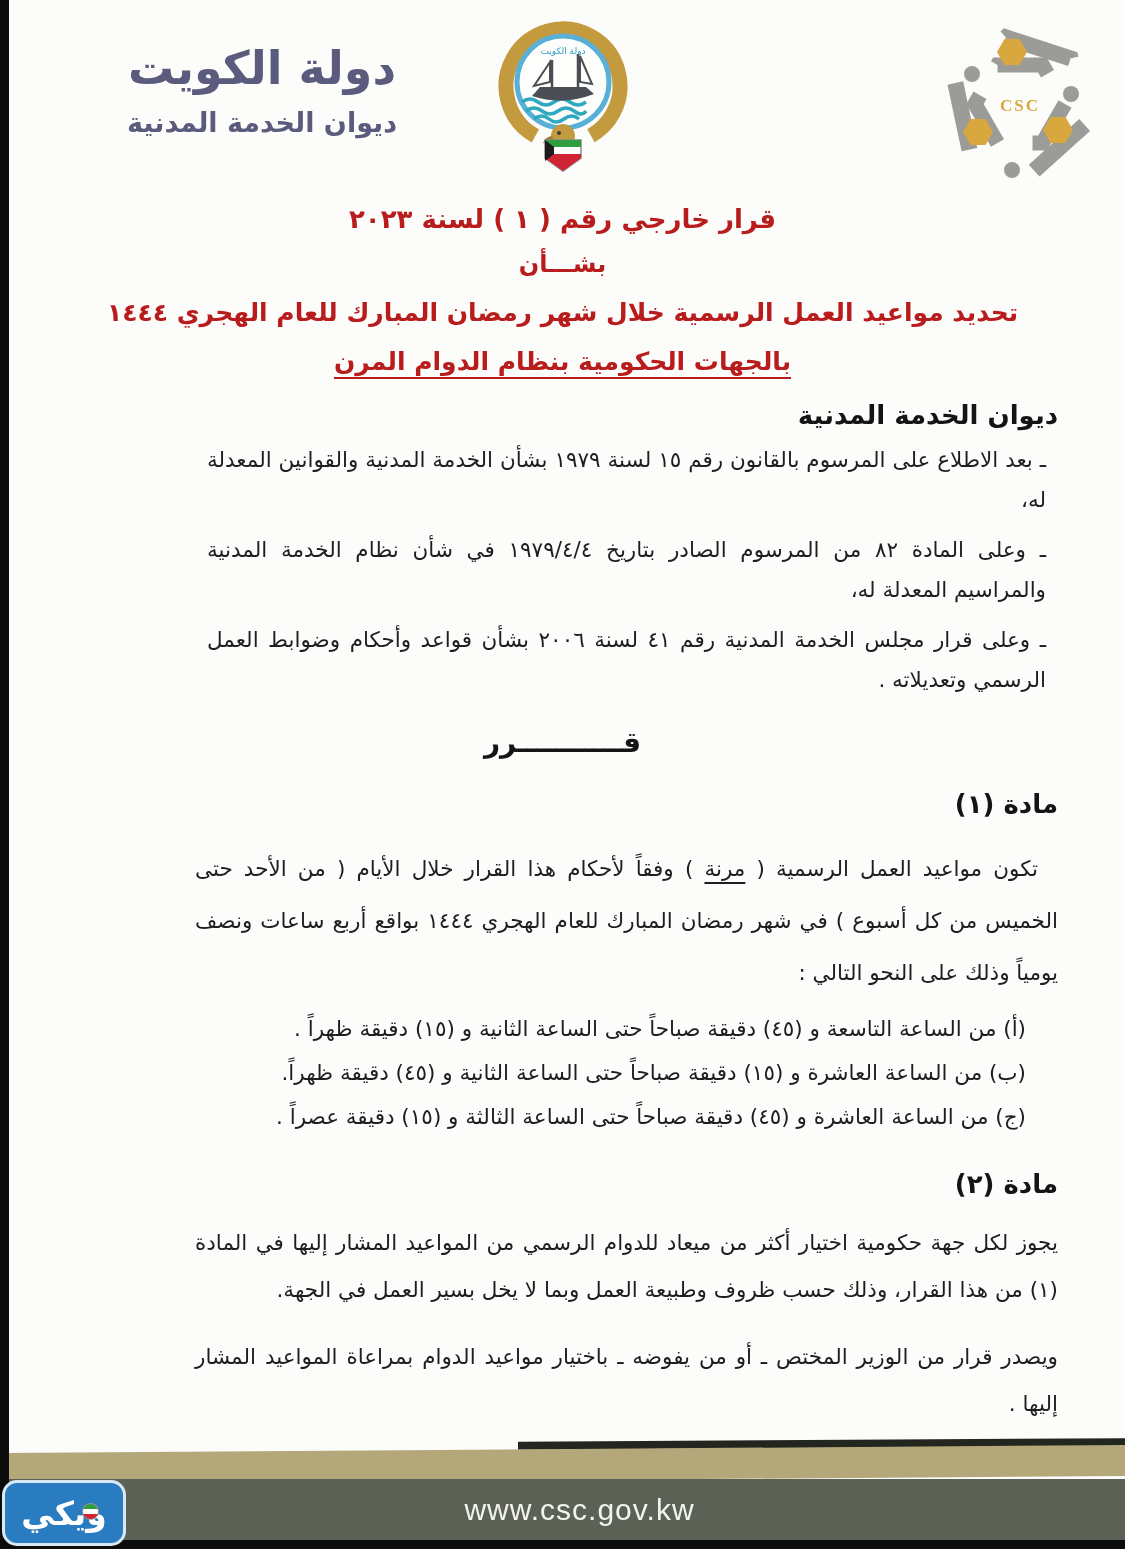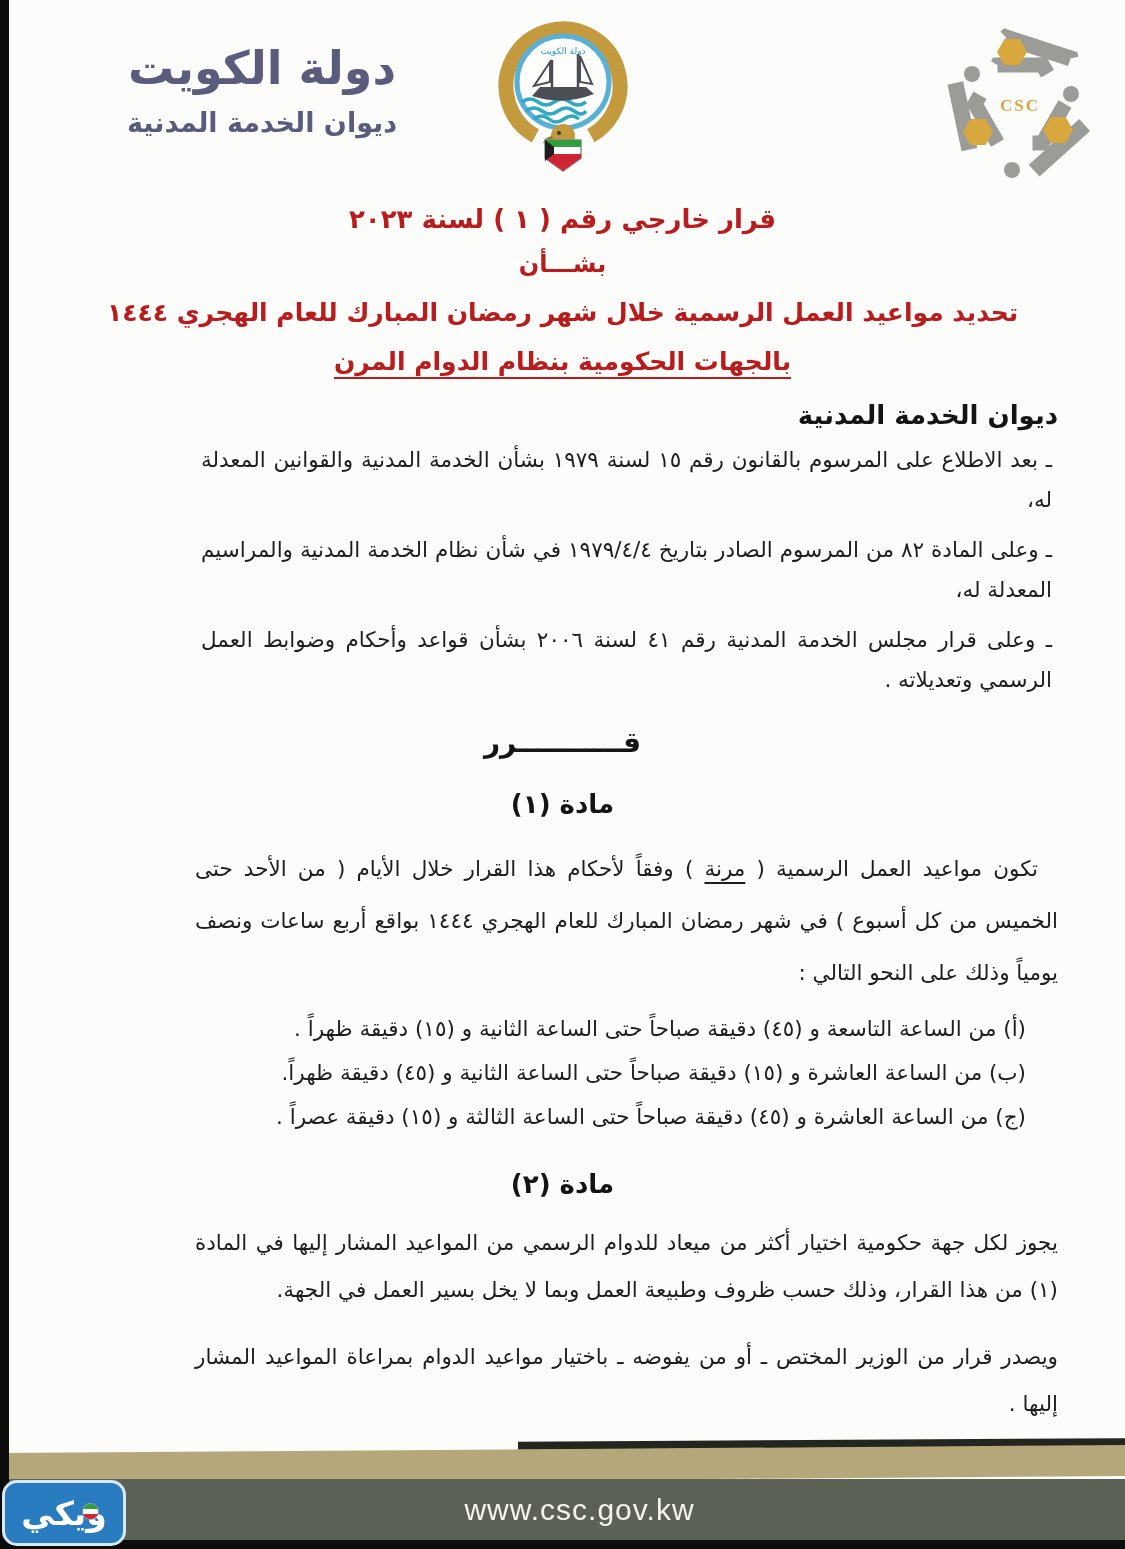--- a/index.html
+++ b/index.html
@@ -20,23 +20,23 @@
 
   
   .content { position:absolute; top:196px; left:67px; width:991px; direction:rtl; }
   .title-line { text-align:center; font-weight:bold; color:#b91c1c; }
   .t1 { font-size:26px; margin:8px 0 0; }
   .t2 { font-size:24px; margin:16px 0 0; }
   .t3 { font-size:25px; margin:20px 0 0; }
   .t4 { font-size:25px; margin:20px 0 0; text-decoration:underline; text-underline-offset:7px; }
   .authority { font-size:26px; font-weight:bold; margin:24px 0 0; color:#141414; }
 
-  .body { font-size:21.5px; line-height:40px; margin:10px 6px 0; text-align:justify; padding-left:128px; }
+  .body { font-size:21.5px; line-height:40px; margin:10px 12px 0; text-align:justify; padding-left:128px; }
   .decided   { text-align:center; font-size:28px; font-weight:bold; margin:26px 0 0; color:#141414; }
-  .article-h { text-align:center; font-size:26px; font-weight:bold; margin:30px 0 0; color:#141414; }
+  .article-h { text-align:right; font-size:26px; font-weight:bold; margin:30px 0 0; color:#141414; }
   .intro { line-height:52px; margin:24px 0 0; text-indent:20px; }
   .intro .u { text-decoration:underline; text-underline-offset:6px; }
   .slots { margin:8px 32px 0 0; }
   .slot  { line-height:44px; margin:0; padding-left:60px; text-align:right; }
   .a2    { line-height:47px; margin:20px 0 0; }
 
   
   .footer-smudge { position:absolute; right:0; bottom:101px; width:54%; height:8px; background:#23251f; transform:rotate(-0.35deg); }
   .footer-stripe { position:absolute; left:-8px; bottom:69px; width:102%; height:31px; background:#b4a87b; transform:rotate(-0.4deg); }
   .footer-bar { position:absolute; left:0; bottom:9px; width:100%; height:61px; background:#5c6156;

